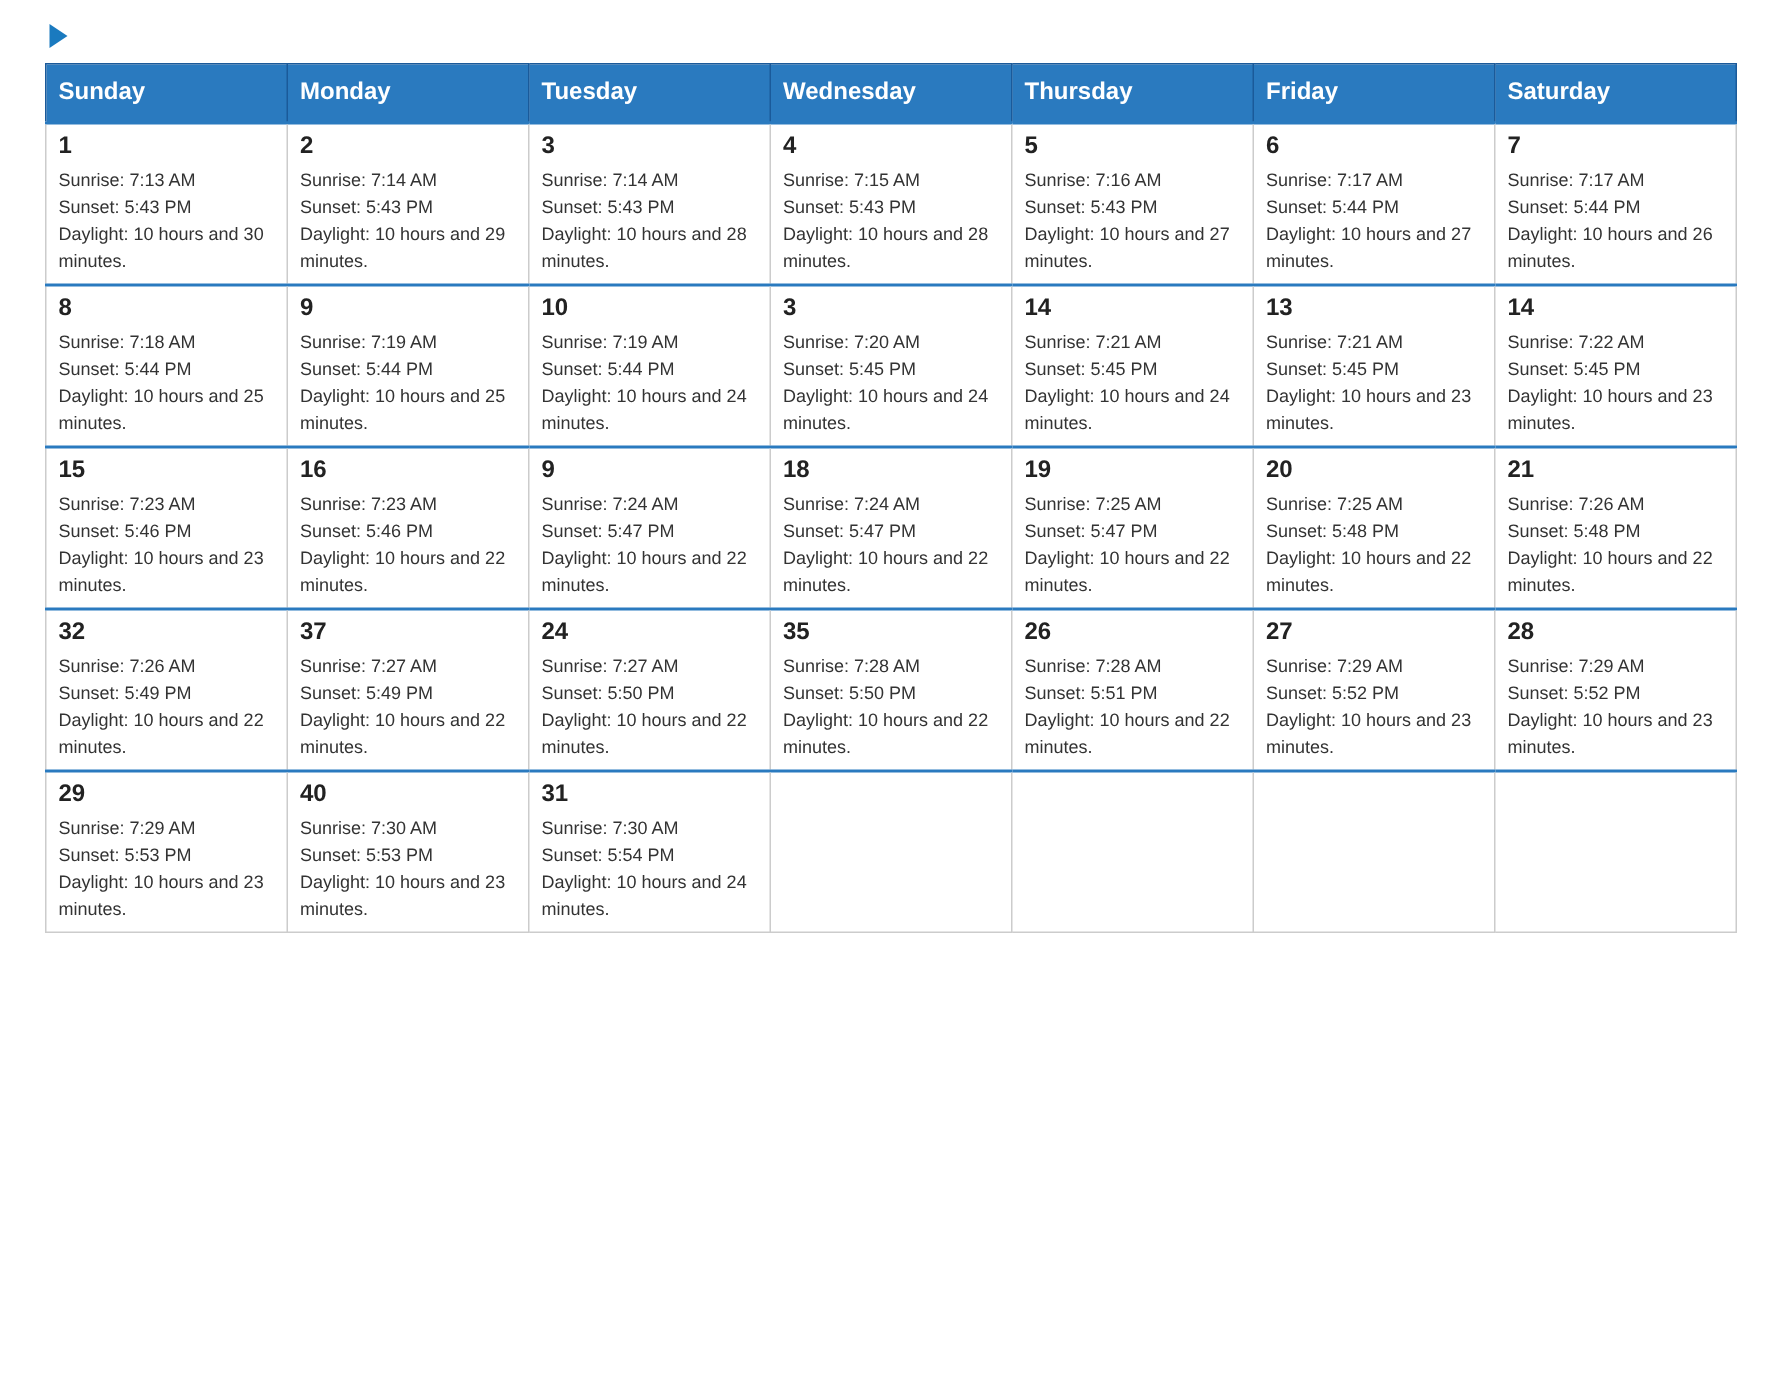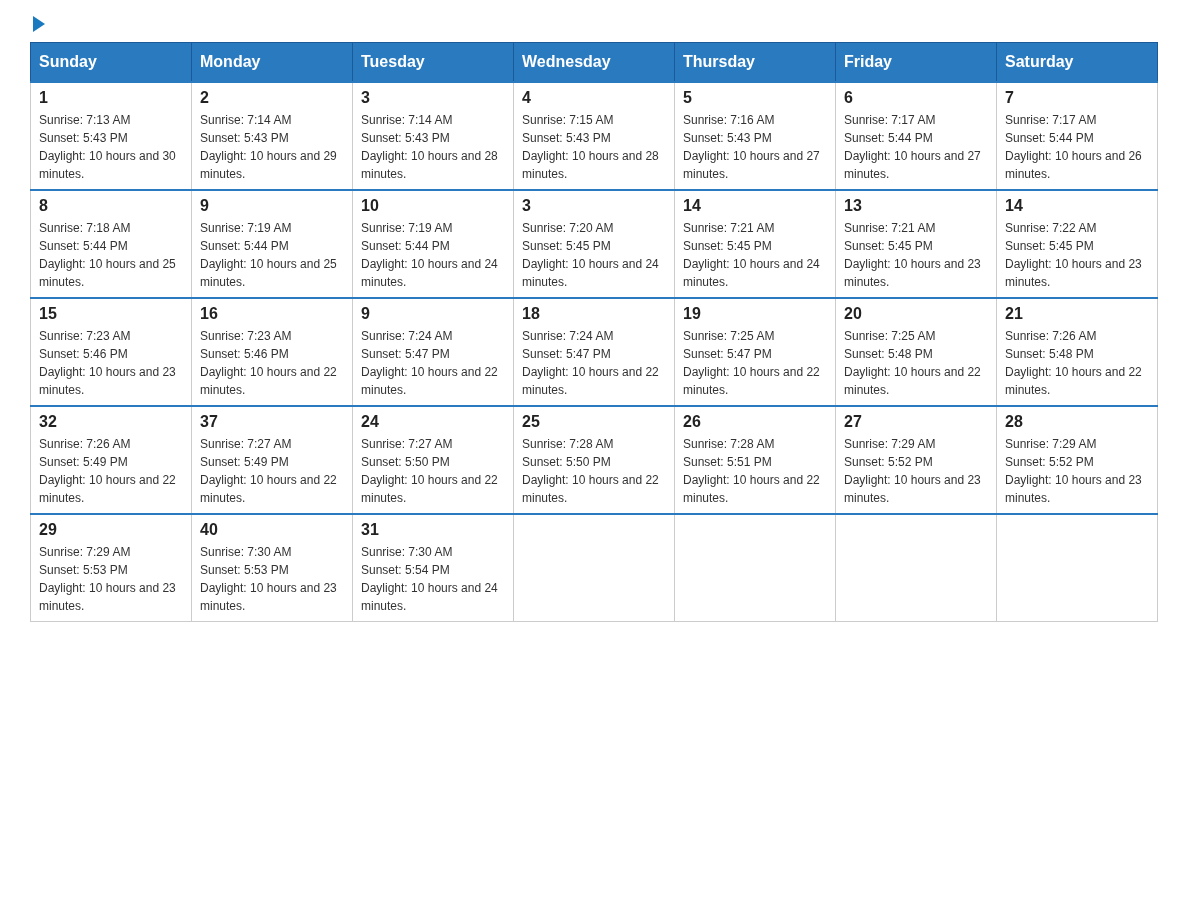--- a/index.html
+++ b/index.html
@@ -233,21 +233,21 @@
       </td>
         <td>
         <div class="day-number">37</div>
         <div class="day-info">Sunrise: 7:27 AM<br>Sunset: 5:49 PM<br>Daylight: 10 hours and 22 minutes.</div>
       </td>
         <td>
         <div class="day-number">24</div>
         <div class="day-info">Sunrise: 7:27 AM<br>Sunset: 5:50 PM<br>Daylight: 10 hours and 22 minutes.</div>
       </td>
         <td>
-        <div class="day-number">25</div>
+        <div class="day-number">35</div>
         <div class="day-info">Sunrise: 7:28 AM<br>Sunset: 5:50 PM<br>Daylight: 10 hours and 22 minutes.</div>
       </td>
         <td>
         <div class="day-number">26</div>
         <div class="day-info">Sunrise: 7:28 AM<br>Sunset: 5:51 PM<br>Daylight: 10 hours and 22 minutes.</div>
       </td>
         <td>
         <div class="day-number">27</div>
         <div class="day-info">Sunrise: 7:29 AM<br>Sunset: 5:52 PM<br>Daylight: 10 hours and 23 minutes.</div>
       </td>

